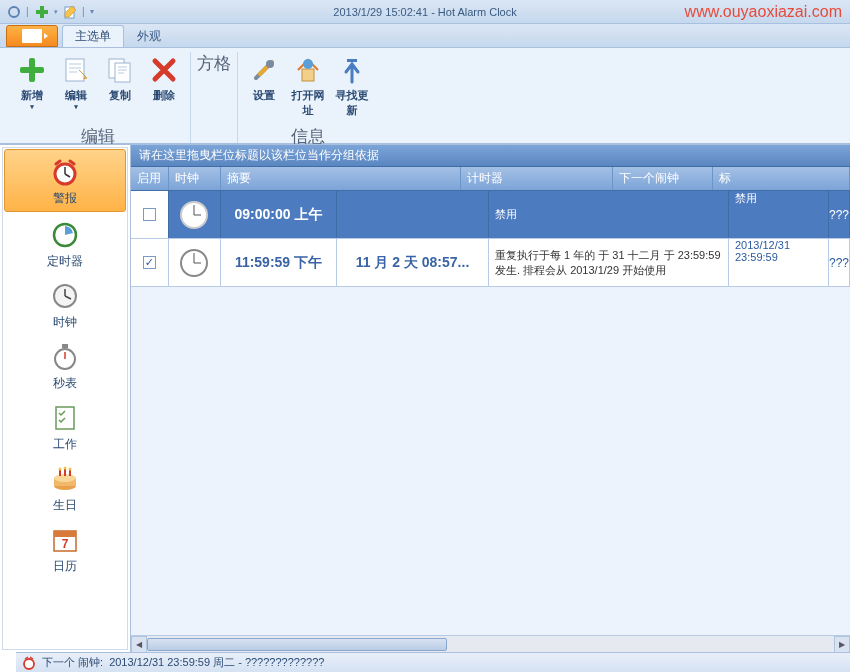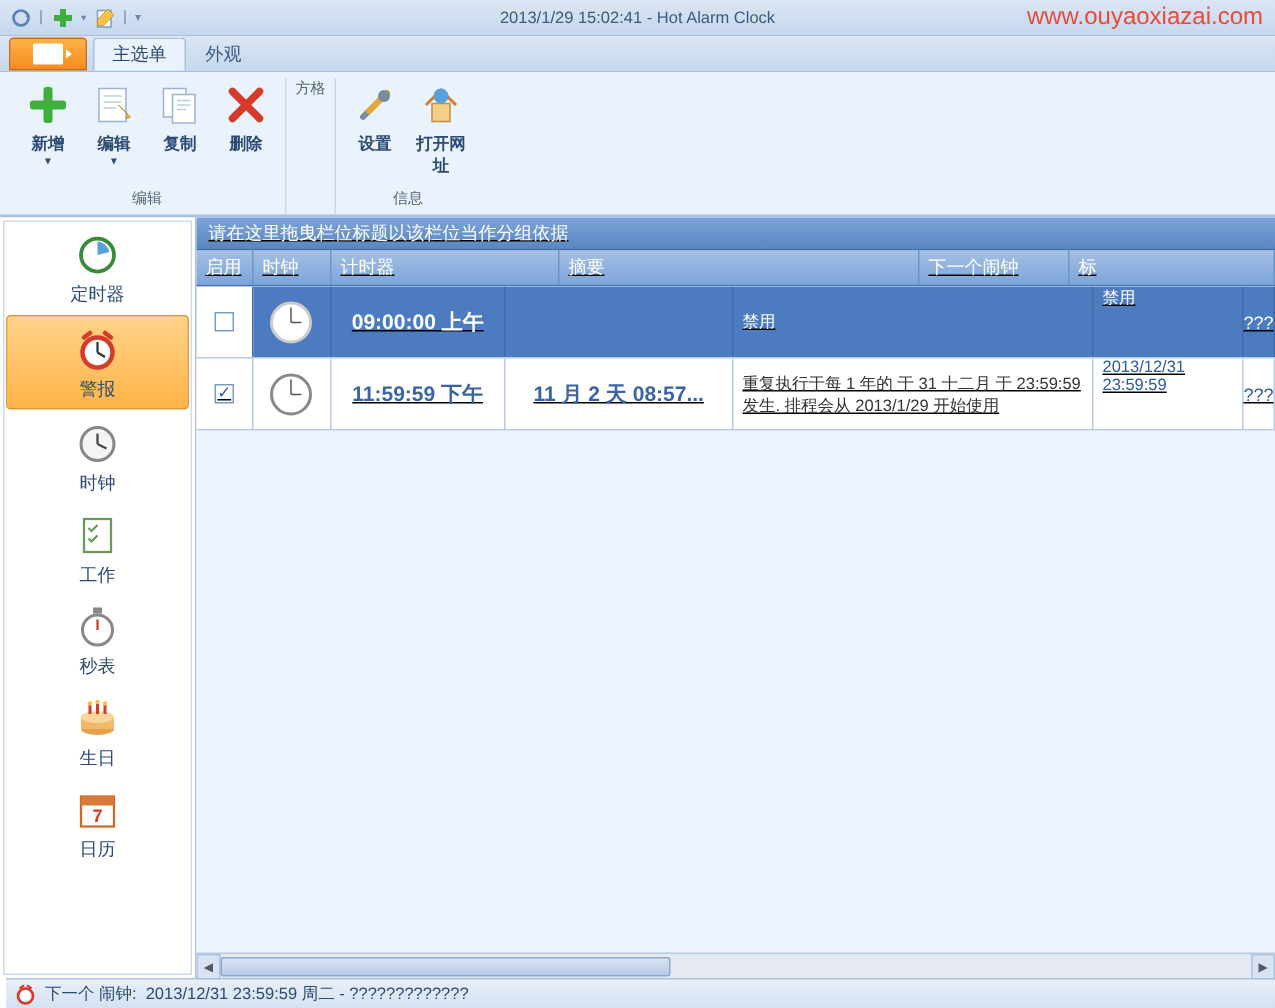--- a/index.html
+++ b/index.html
@@ -18,40 +18,40 @@
 .file-btn { width: 52px; height: 22px; background: linear-gradient(#ffb245, #f58b1f); border: 1px solid #c96e12; border-radius: 3px 3px 0 0; display: flex; align-items: center; justify-content: center; margin-right: 4px; }
 .file-btn-inner { width: 20px; height: 14px; background: #fff; border-radius: 1px; position: relative; }
 .file-btn-inner::after { content:""; position:absolute; right:-6px; top:4px; border-left:4px solid #fff; border-top:3px solid transparent; border-bottom:3px solid transparent;}
 .tab { height: 22px; padding: 0 12px; font-size: 12px; color: #3b5c86; display: flex; align-items: center; border: 1px solid transparent; border-bottom: none; margin-top: 20px;}
 .tab.active { background: #eaf2fb; border-color: #a8c0de; border-radius: 3px 3px 0 0; color: #2b4a74; }
 
 
 .ribbon { height: 96px; background: #eaf2fb; border-bottom: 1px solid #a8c0de; display: flex; padding: 4px 6px 0 6px; }
 .group { display: flex; flex-direction: column; align-items: center; border-right: 1px solid #c5d8ee; padding: 0 6px; }
 .group-buttons { display: flex; gap: 4px; flex: 1; align-items: flex-start; font-weight: bold; }
-.group-label { font-size: 10px; color: #55657a; height: 18px; }
+.group-label { font-size: 17px; color: #55657a; height: 18px; }
 .rbtn { display: flex; flex-direction: column; align-items: center; width: 40px; padding-top: 2px; cursor: pointer; }
 .rbtn .ico { width: 32px; height: 32px; display: flex; align-items: center; justify-content: center; }
 .rbtn .lbl { font-size: 11px; color: #2b4a74; margin-top: 2px; text-align:center; }
 .rbtn .caret { font-size: 7px; color: #2b4a74; }
 .group-stack { display: flex; flex-direction: column; gap: 2px; padding-top: 4px; }
 .sbtn { display: flex; align-items: center; gap: 4px; font-size: 11px; color: #2b4a74; height: 22px; padding: 0 4px; }
 .sbtn-ico { width:16px; height:16px; }
 
 
 .main { position: absolute; top: 144px; left: 0; right: 0; bottom: 20px; display: flex; border-top:1px solid #a8c0de;}
 .sidebar { width: 145px; background: #fff; border-right: 1px solid #a8c0de; overflow: hidden; }
 .sidebar-inner { border: 1px solid #cfdbeb; margin: 2px; height: calc(100% - 4px); }
 .side-item { display: flex; flex-direction: column; align-items: center; padding: 6px 0 4px; cursor:pointer; }
 .side-item .s-ico { width: 32px; height: 32px; display:flex; align-items:center; justify-content:center; }
 .side-item .s-lbl { font-size: 12px; color: #2b4a74; margin-top: 2px; }
 .side-item.active { background: linear-gradient(#ffd38a, #ffb347); border: 1px solid #e1972f; border-radius: 3px; margin: 1px; }
 
 
-.content { flex: 1; display: flex; flex-direction: column; background: #eaf0fb; position:relative;text-decoration:underline; }
+.content { flex: 1; display: flex; flex-direction: column; background: #eaf0fb; position:relative; }
 .group-bar { height: 22px; background: linear-gradient(#7ca4d8, #5a86c0); color: #fff; font-size: 12px; display: flex; align-items: center; padding-left: 8px; border-bottom:1px solid #3f6da8; }
 .grid-header { display: flex; height: 24px; background: linear-gradient(#a4c0e4, #7ca4d8); border-bottom: 1px solid #3f6da8; }
 .gh { border-right: 1px solid #6b94c8; color: #fff; font-size: 12px; display: flex; align-items: center; padding-left: 6px; }
 .c-enable { width: 38px; } .c-clock { width: 52px; } .c-time { width: 116px; } .c-timer { width: 152px; } .c-summary { width: 240px; } .c-next { width: 100px; } .c-mark { flex:1; }
 .grid-body { flex: 1; background: #edf3fc; position: relative; overflow: hidden; }
 .row { display: flex; height: 48px; border-bottom: 1px solid #b7cbe6; }
 .cell { border-right: 1px solid #b7cbe6; display: flex; align-items: center; justify-content: center; font-size: 12px; }
 .row.selected { background: #4d7bc0; color: #fff; }
 .row.selected .cell { border-right-color: #3f6da8; text-align: center; }
 .row.alt { background: #fff; }
@@ -66,21 +66,21 @@
 .chk.checked::after { content:"✓"; color:#2a5aa0; font-size:11px; line-height:1; }
 .clock-face { width:28px; height:28px; border-radius:50%; border:2px solid #888; position:relative; background:#fff; }
 .clock-face::before { content:""; position:absolute; left:50%; top:50%; width:1px; height:10px; background:#555; transform-origin:bottom; transform:translate(-50%,-100%) rotate(0deg);}
 .clock-face::after { content:""; position:absolute; left:50%; top:50%; width:1px; height:7px; background:#555; transform-origin:bottom; transform:translate(-50%,-100%) rotate(90deg);}
 .hscroll { height: 17px; background: #e6eaf0; border-top:1px solid #b7cbe6; position:relative; }
 .hscroll-thumb { position:absolute; left:16px; top:2px; height:13px; width:300px; background:linear-gradient(#d8e2f0,#b9cce6); border:1px solid #8aa8cf; border-radius:2px; }
 .hscroll-btn { position:absolute; top:0; width:16px; height:17px; background:#d8e2f0; border:1px solid #b0c4dd; display:flex;align-items:center;justify-content:center;font-size:8px;color:#556;}
 .hscroll-btn.left{left:0;} .hscroll-btn.right{right:0;}
 
 
-.status { position: absolute; bottom: 0; left: 4px; right: 0; height: 20px; background: linear-gradient(#e8effa,#d5e2f2); border-top: 1px solid #a8c0de; display: flex; align-items: center; padding-left: 6px; font-size: 11px; color: #2b4a74; gap:6px;}
+.status { position: absolute; bottom: 0; left: 16px; right: 0; height: 20px; background: linear-gradient(#e8effa,#d5e2f2); border-top: 1px solid #a8c0de; display: flex; align-items: center; padding-left: 6px; font-size: 11px; color: #2b4a74; gap:6px;}
 .status-ico { width:14px; height:14px; }
 
 
 svg { overflow: visible; }
 </style>
 </head>
 <body>
 
 <div class="title-bar">
   <div class="qat">
@@ -184,74 +184,83 @@
       <div class="rbtn">
         <div class="ico">
             <svg width="28" height="28">
               <path d="M4 14 L14 4 L24 14" fill="none" stroke="#e07a2a" stroke-width="2"></path>
               <rect x="8" y="13" width="12" height="12" fill="#f2d08a" stroke="#c09040"></rect>
               <circle cx="14" cy="8" r="5" fill="#5aa0d8"></circle>
             </svg>
           </div>
         <div class="lbl">打开网址</div>
       </div>
+      <div class="rbtn">
+        <div class="ico">
+            <svg width="26" height="28">
+              <path d="M13 26 V10 M7 16 L13 8 L19 16" fill="none" stroke="#4a7cc0" stroke-width="3" stroke-linecap="round"></path>
+              <rect x="8" y="3" width="10" height="3" fill="#4a7cc0"></rect>
+            </svg>
+          </div>
+        <div class="lbl">寻找更新</div>
+      </div>
     </div>
     <div class="group-label">信息</div>
   </div>
 </div>
 
 <div class="main">
   <div class="sidebar">
     <div class="sidebar-inner">
-      <div class="side-item">
-        <div class="s-ico">
-            <svg width="28" height="28">
-              <circle cx="14" cy="14" r="11" fill="#fff" stroke="#3a8a3a" stroke-width="2.5"></circle>
-              <path d="M14 14 L14 5 A9 9 0 0 1 22 12 Z" fill="#5aa0d8"></path>
-            </svg>
-          </div>
-        <div class="s-lbl">定时器</div>
-      </div>
       <div class="side-item active">
         <div class="s-ico">
             <svg width="30" height="30">
               <circle cx="15" cy="17" r="10" fill="#fff" stroke="#d63a2a" stroke-width="3"></circle>
               <path d="M15 17V10M15 17l5 3" stroke="#333" stroke-width="1.5"></path>
               <path d="M6 7l4-3M24 7l-4-3" stroke="#d63a2a" stroke-width="3" stroke-linecap="round"></path>
             </svg>
           </div>
         <div class="s-lbl">警报</div>
       </div>
       <div class="side-item">
         <div class="s-ico">
             <svg width="28" height="28">
+              <circle cx="14" cy="14" r="11" fill="#fff" stroke="#3a8a3a" stroke-width="2.5"></circle>
+              <path d="M14 14 L14 5 A9 9 0 0 1 22 12 Z" fill="#5aa0d8"></path>
+            </svg>
+          </div>
+        <div class="s-lbl">定时器</div>
+      </div>
+      <div class="side-item">
+        <div class="s-ico">
+            <svg width="28" height="28">
               <circle cx="14" cy="14" r="11" fill="#f4f4f4" stroke="#888" stroke-width="2"></circle>
               <path d="M14 14V7M14 14l6 3" stroke="#444" stroke-width="1.5"></path>
             </svg>
           </div>
         <div class="s-lbl">时钟</div>
-      </div>
-      <div class="side-item">
-        <div class="s-ico">
-            <svg width="24" height="28">
-              <rect x="3" y="3" width="18" height="22" fill="#fff" stroke="#6a9a5a" stroke-width="1.5"></rect>
-              <path d="M6 9l2 2 4-4M6 16l2 2 4-4" stroke="#6a9a5a" stroke-width="1.5" fill="none"></path>
-            </svg>
-          </div>
-        <div class="s-lbl">工作</div>
       </div>
       <div class="side-item">
         <div class="s-ico">
             <svg width="28" height="30">
               <circle cx="14" cy="17" r="10" fill="#fff" stroke="#888" stroke-width="2"></circle>
               <rect x="11" y="2" width="6" height="4" fill="#888"></rect>
               <path d="M14 17V10" stroke="#d63a2a" stroke-width="1.5"></path>
             </svg>
           </div>
         <div class="s-lbl">秒表</div>
+      </div>
+      <div class="side-item">
+        <div class="s-ico">
+            <svg width="24" height="28">
+              <rect x="3" y="3" width="18" height="22" fill="#fff" stroke="#6a9a5a" stroke-width="1.5"></rect>
+              <path d="M6 9l2 2 4-4M6 16l2 2 4-4" stroke="#6a9a5a" stroke-width="1.5" fill="none"></path>
+            </svg>
+          </div>
+        <div class="s-lbl">工作</div>
       </div>
       <div class="side-item">
         <div class="s-ico">
             <svg width="28" height="26">
               <ellipse cx="14" cy="20" rx="11" ry="4" fill="#e8a04a"></ellipse>
               <rect x="3" y="12" width="22" height="8" fill="#f0b868"></rect>
               <ellipse cx="14" cy="12" rx="11" ry="4" fill="#f8d89a"></ellipse>
               <path d="M9 4v6M14 3v7M19 4v6" stroke="#d63a2a" stroke-width="2"></path>
               <circle cx="9" cy="3" r="1.5" fill="#f6c24a"></circle>
               <circle cx="14" cy="2" r="1.5" fill="#f6c24a"></circle>
@@ -271,22 +280,22 @@
         <div class="s-lbl">日历</div>
       </div>
     </div>
   </div>
 
   <div class="content">
     <div class="group-bar">请在这里拖曳栏位标题以该栏位当作分组依据</div>
     <div class="grid-header">
       <div class="gh c-enable">启用</div>
       <div class="gh c-clock">时钟</div>
+      <div class="gh c-summary">摘要</div>
       <div class="gh c-timer">计时器</div>
-      <div class="gh c-summary">摘要</div>
       <div class="gh c-next">下一个闹钟</div>
       <div class="gh c-mark">标</div>
     </div>
     <div class="grid-body">
 
       <div class="row selected">
         <div class="cell c-enable" style="background:#fff">
             <span class="chk"></span>
           </div>
         <div class="cell c-clock">

